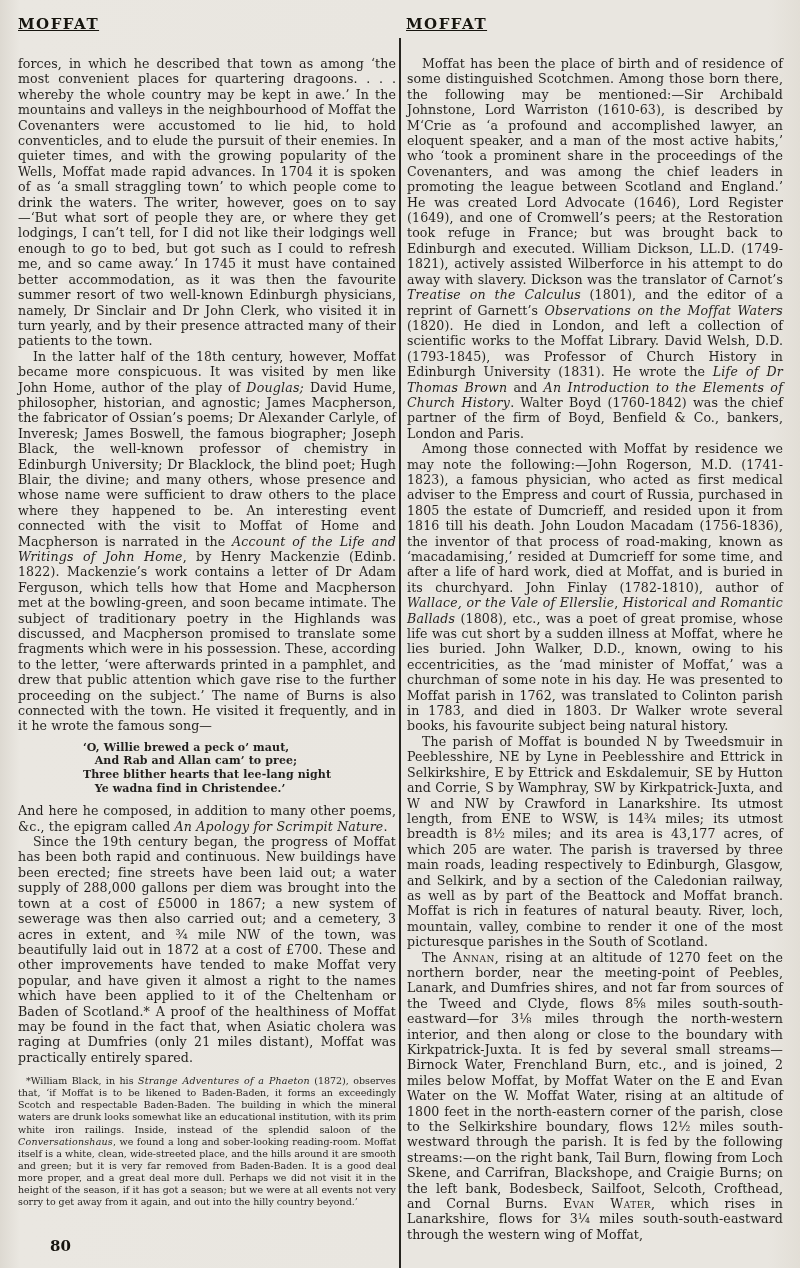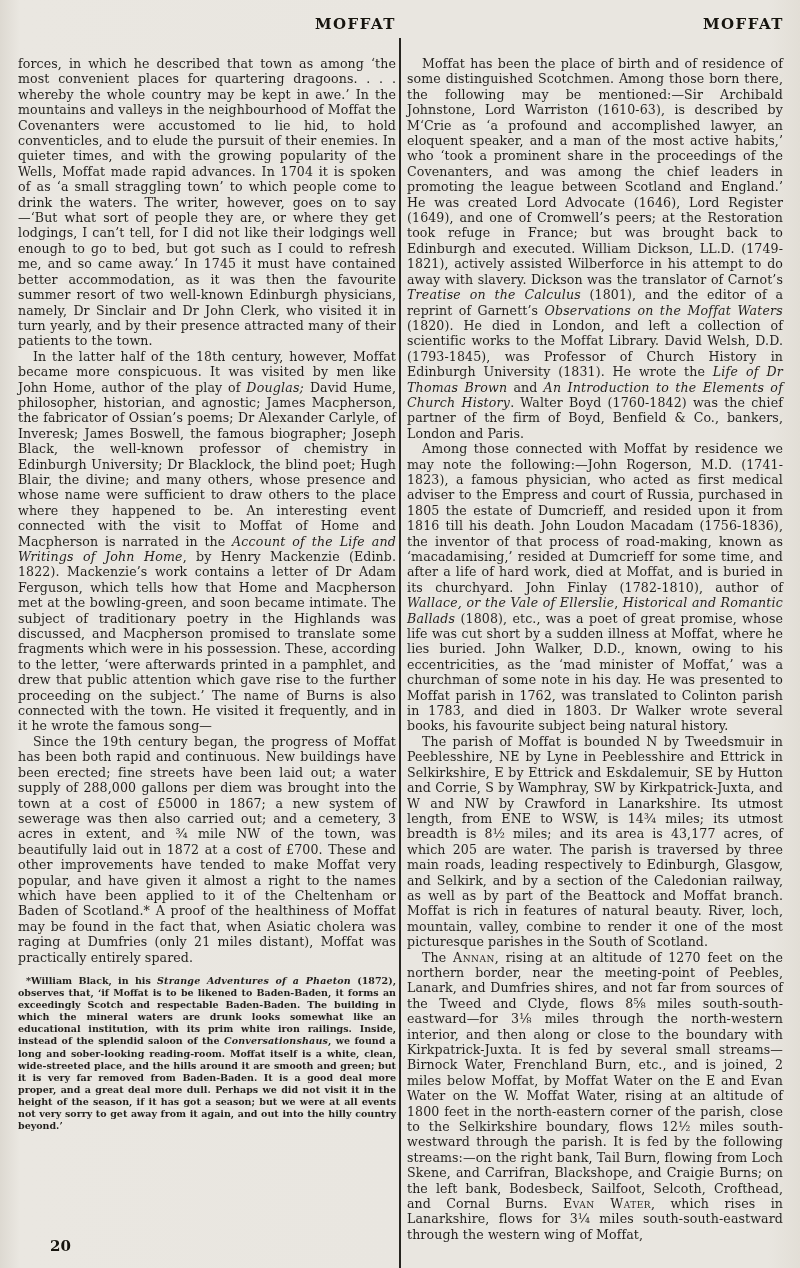--- a/index.html
+++ b/index.html
@@ -16,25 +16,26 @@
   .page {
     position: relative;
     width: 800px;
     height: 1268px;
     background: linear-gradient(90deg, #ddd9d1 0%, #eae7e1 2.5%, #e9e6e0 50%, #e9e6e0 96%, #e2ded6 100%);
     color: var(--ink, #211f1c);
   }
   .running-head {
     position: absolute;
     top: 15px;
-    text-align: right;
+    text-align: left;
     font-weight: bold;
     font-size: 15px;
     letter-spacing: 1.5px;
     color: #17150f;
+    text-decoration: underline;
   }
   .running-head.left  { left: 18px;  width: 378px; }
   .running-head.right { left: 406px; width: 378px; }
   .divider {
     position: absolute;
     left: 399px;
     top: 38px;
     width: 2px;
     height: 1230px;
     background: #262420;
@@ -58,21 +59,21 @@
     margin: 7px 0 8px 0;
     font-size: 11px;
     line-height: 13.6px;
     font-weight: bold;
   }
   .poem-inner { display: inline-block; text-align: left; }
   .para.footnote {
     margin-top: 10px;
     font-size: 9.5px;
     line-height: 12.1px;
-    font-weight: bold;
+    font-weight: normal;
     text-indent: 8px;
     letter-spacing: 0;
   }
   .sc { font-variant: small-caps; letter-spacing: 0.5px; margin-top: 8px; }
   i { letter-spacing: 0.2px; }
   .page-number {
     position: absolute;
     left: 50px;
     top: 1237px;
     font-size: 15px;
@@ -85,25 +86,27 @@
 
 <div class="page">
   <div class="running-head left">MOFFAT</div>
   <div class="running-head right">MOFFAT</div>
 
   <div class="divider"></div>
 
   <div class="col col-left">
       <p class="para noindent">forces, in which he described that town as among ‘the most convenient places for quartering dragoons. . . . whereby the whole country may be kept in awe.’ In the mountains and valleys in the neighbourhood of Moffat the Covenanters were accustomed to lie hid, to hold conventicles, and to elude the pursuit of their enemies. In quieter times, and with the growing popularity of the Wells, Moffat made rapid advances. In 1704 it is spoken of as ‘a small straggling town’ to which people come to drink the waters. The writer, however, goes on to say—‘But what sort of people they are, or where they get lodgings, I can’t tell, for I did not like their lodgings well enough to go to bed, but got such as I could to refresh me, and so came away.’ In 1745 it must have contained better accommodation, as it was then the favourite summer resort of two well-known Edinburgh physicians, namely, Dr Sinclair and Dr John Clerk, who visited it in turn yearly, and by their presence attracted many of their patients to the town.</p>
       <p class="para indent">In the latter half of the 18th century, however, Moffat became more conspicuous. It was visited by men like John Home, author of the play of <i>Douglas;</i> David Hume, philosopher, historian, and agnostic; James Macpherson, the fabricator of Ossian’s poems; Dr Alexander Carlyle, of Inveresk; James Boswell, the famous biographer; Joseph Black, the well-known professor of chemistry in Edinburgh University; Dr Blacklock, the blind poet; Hugh Blair, the divine; and many others, whose presence and whose name were sufficient to draw others to the place where they happened to be. An interesting event connected with the visit to Moffat of Home and Macpherson is narrated in the <i>Account of the Life and Writings of John Home</i>, by Henry Mackenzie (Edinb. 1822). Mackenzie’s work contains a letter of Dr Adam Ferguson, which tells how that Home and Macpherson met at the bowling-green, and soon became intimate. The subject of traditionary poetry in the Highlands was discussed, and Macpherson promised to translate some fragments which were in his possession. These, according to the letter, ‘were afterwards printed in a pamphlet, and drew that public attention which gave rise to the further proceeding on the subject.’ The name of Burns is also connected with the town. He visited it frequently, and in it he wrote the famous song—</p>
+      <p class="para poem"><span class="poem-inner">‘O, Willie brewed a peck o’ maut,<br>&nbsp;&nbsp;&nbsp;And Rab and Allan cam’ to pree;<br>Three blither hearts that lee-lang night<br>&nbsp;&nbsp;&nbsp;Ye wadna find in Christendee.’</span></p>
+      <p class="para noindent">And here he composed, in addition to many other poems, &amp;c., the epigram called <i>An Apology for Scrimpit Nature</i>.</p>
       <p class="para indent">Since the 19th century began, the progress of Moffat has been both rapid and continuous. New buildings have been erected; fine streets have been laid out; a water supply of 288,000 gallons per diem was brought into the town at a cost of £5000 in 1867; a new system of sewerage was then also carried out; and a cemetery, 3 acres in extent, and ¾ mile NW of the town, was beautifully laid out in 1872 at a cost of £700. These and other improvements have tended to make Moffat very popular, and have given it almost a right to the names which have been applied to it of the Cheltenham or Baden of Scotland.* A proof of the healthiness of Moffat may be found in the fact that, when Asiatic cholera was raging at Dumfries (only 21 miles distant), Moffat was practically entirely spared.</p>
       <p class="para footnote">*William Black, in his <i>Strange Adventures of a Phaeton</i> (1872), observes that, ‘if Moffat is to be likened to Baden-Baden, it forms an exceedingly Scotch and respectable Baden-Baden. The building in which the mineral waters are drunk looks somewhat like an educational institution, with its prim white iron railings. Inside, instead of the splendid saloon of the <i>Conversationshaus</i>, we found a long and sober-looking reading-room. Moffat itself is a white, clean, wide-streeted place, and the hills around it are smooth and green; but it is very far removed from Baden-Baden. It is a good deal more proper, and a great deal more dull. Perhaps we did not visit it in the height of the season, if it has got a season; but we were at all events not very sorry to get away from it again, and out into the hilly country beyond.’</p>
     </div>
 
   <div class="col col-right">
       <p class="para indent">Moffat has been the place of birth and of residence of some distinguished Scotchmen. Among those born there, the following may be mentioned:—Sir Archibald Johnstone, Lord Warriston (1610-63), is described by M‘Crie as ‘a profound and accomplished lawyer, an eloquent speaker, and a man of the most active habits,’ who ‘took a prominent share in the proceedings of the Covenanters, and was among the chief leaders in promoting the league between Scotland and England.’ He was created Lord Advocate (1646), Lord Register (1649), and one of Cromwell’s peers; at the Restoration took refuge in France; but was brought back to Edinburgh and executed. William Dickson, LL.D. (1749-1821), actively assisted Wilberforce in his attempt to do away with slavery. Dickson was the translator of Carnot’s <i>Treatise on the Calculus</i> (1801), and the editor of a reprint of Garnett’s <i>Observations on the Moffat Waters</i> (1820). He died in London, and left a collection of scientific works to the Moffat Library. David Welsh, D.D. (1793-1845), was Professor of Church History in Edinburgh University (1831). He wrote the <i>Life of Dr Thomas Brown</i> and <i>An Introduction to the Elements of Church History</i>. Walter Boyd (1760-1842) was the chief partner of the firm of Boyd, Benfield &amp; Co., bankers, London and Paris.</p>
       <p class="para indent">Among those connected with Moffat by residence we may note the following:—John Rogerson, M.D. (1741-1823), a famous physician, who acted as first medical adviser to the Empress and court of Russia, purchased in 1805 the estate of Dumcrieff, and resided upon it from 1816 till his death. John Loudon Macadam (1756-1836), the inventor of that process of road-making, known as ‘macadamising,’ resided at Dumcrieff for some time, and after a life of hard work, died at Moffat, and is buried in its churchyard. John Finlay (1782-1810), author of <i>Wallace, or the Vale of Ellerslie</i>, <i>Historical and Romantic Ballads</i> (1808), etc., was a poet of great promise, whose life was cut short by a sudden illness at Moffat, where he lies buried. John Walker, D.D., known, owing to his eccentricities, as the ‘mad minister of Moffat,’ was a churchman of some note in his day. He was presented to Moffat parish in 1762, was translated to Colinton parish in 1783, and died in 1803. Dr Walker wrote several books, his favourite subject being natural history.</p>
       <p class="para indent">The parish of Moffat is bounded N by Tweedsmuir in Peeblesshire, NE by Lyne in Peeblesshire and Ettrick in Selkirkshire, E by Ettrick and Eskdalemuir, SE by Hutton and Corrie, S by Wamphray, SW by Kirkpatrick-Juxta, and W and NW by Crawford in Lanarkshire. Its utmost length, from ENE to WSW, is 14¾ miles; its utmost breadth is 8½ miles; and its area is 43,177 acres, of which 205 are water. The parish is traversed by three main roads, leading respectively to Edinburgh, Glasgow, and Selkirk, and by a section of the Caledonian railway, as well as by part of the Beattock and Moffat branch. Moffat is rich in features of natural beauty. River, loch, mountain, valley, combine to render it one of the most picturesque parishes in the South of Scotland.</p>
       <p class="para indent">The <span class="sc">Annan</span>, rising at an altitude of 1270 feet on the northern border, near the meeting-point of Peebles, Lanark, and Dumfries shires, and not far from sources of the Tweed and Clyde, flows 8⅝ miles south-south-eastward—for 3⅛ miles through the north-western interior, and then along or close to the boundary with Kirkpatrick-Juxta. It is fed by several small streams—Birnock Water, Frenchland Burn, etc., and is joined, 2 miles below Moffat, by Moffat Water on the E and Evan Water on the W. Moffat Water, rising at an altitude of 1800 feet in the north-eastern corner of the parish, close to the Selkirkshire boundary, flows 12½ miles south-westward through the parish. It is fed by the following streams:—on the right bank, Tail Burn, flowing from Loch Skene, and Carrifran, Blackshope, and Craigie Burns; on the left bank, Bodesbeck, Sailfoot, Selcoth, Crofthead, and Cornal Burns. <span class="sc">Evan Water</span>, which rises in Lanarkshire, flows for 3¼ miles south-south-eastward through the western wing of Moffat,</p>
     </div>
 
-  <div class="page-number">20</div>
+  <div class="page-number">80</div>
 </div>
 
 </body></html>

